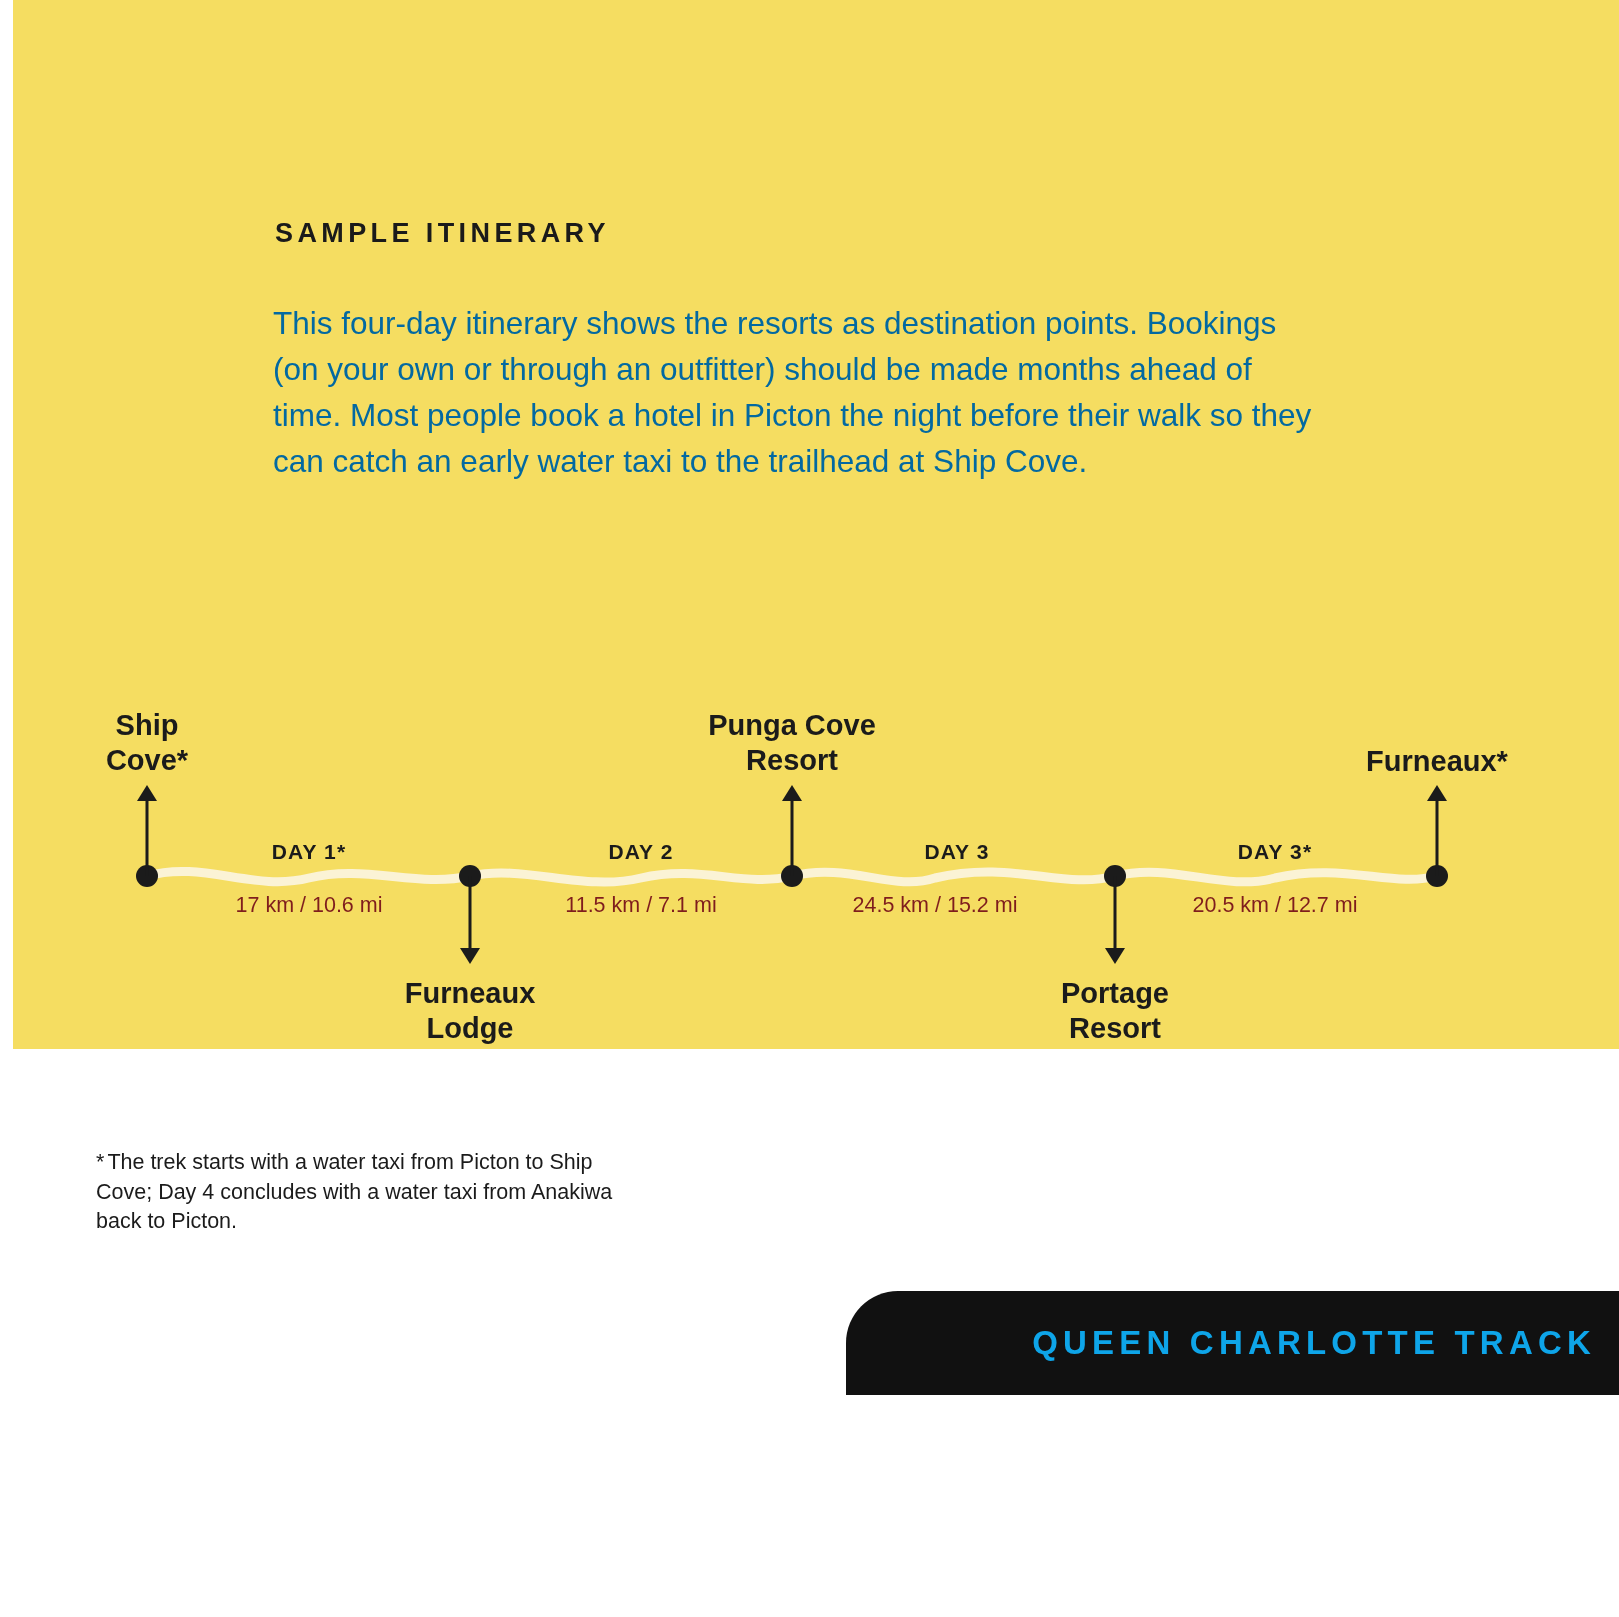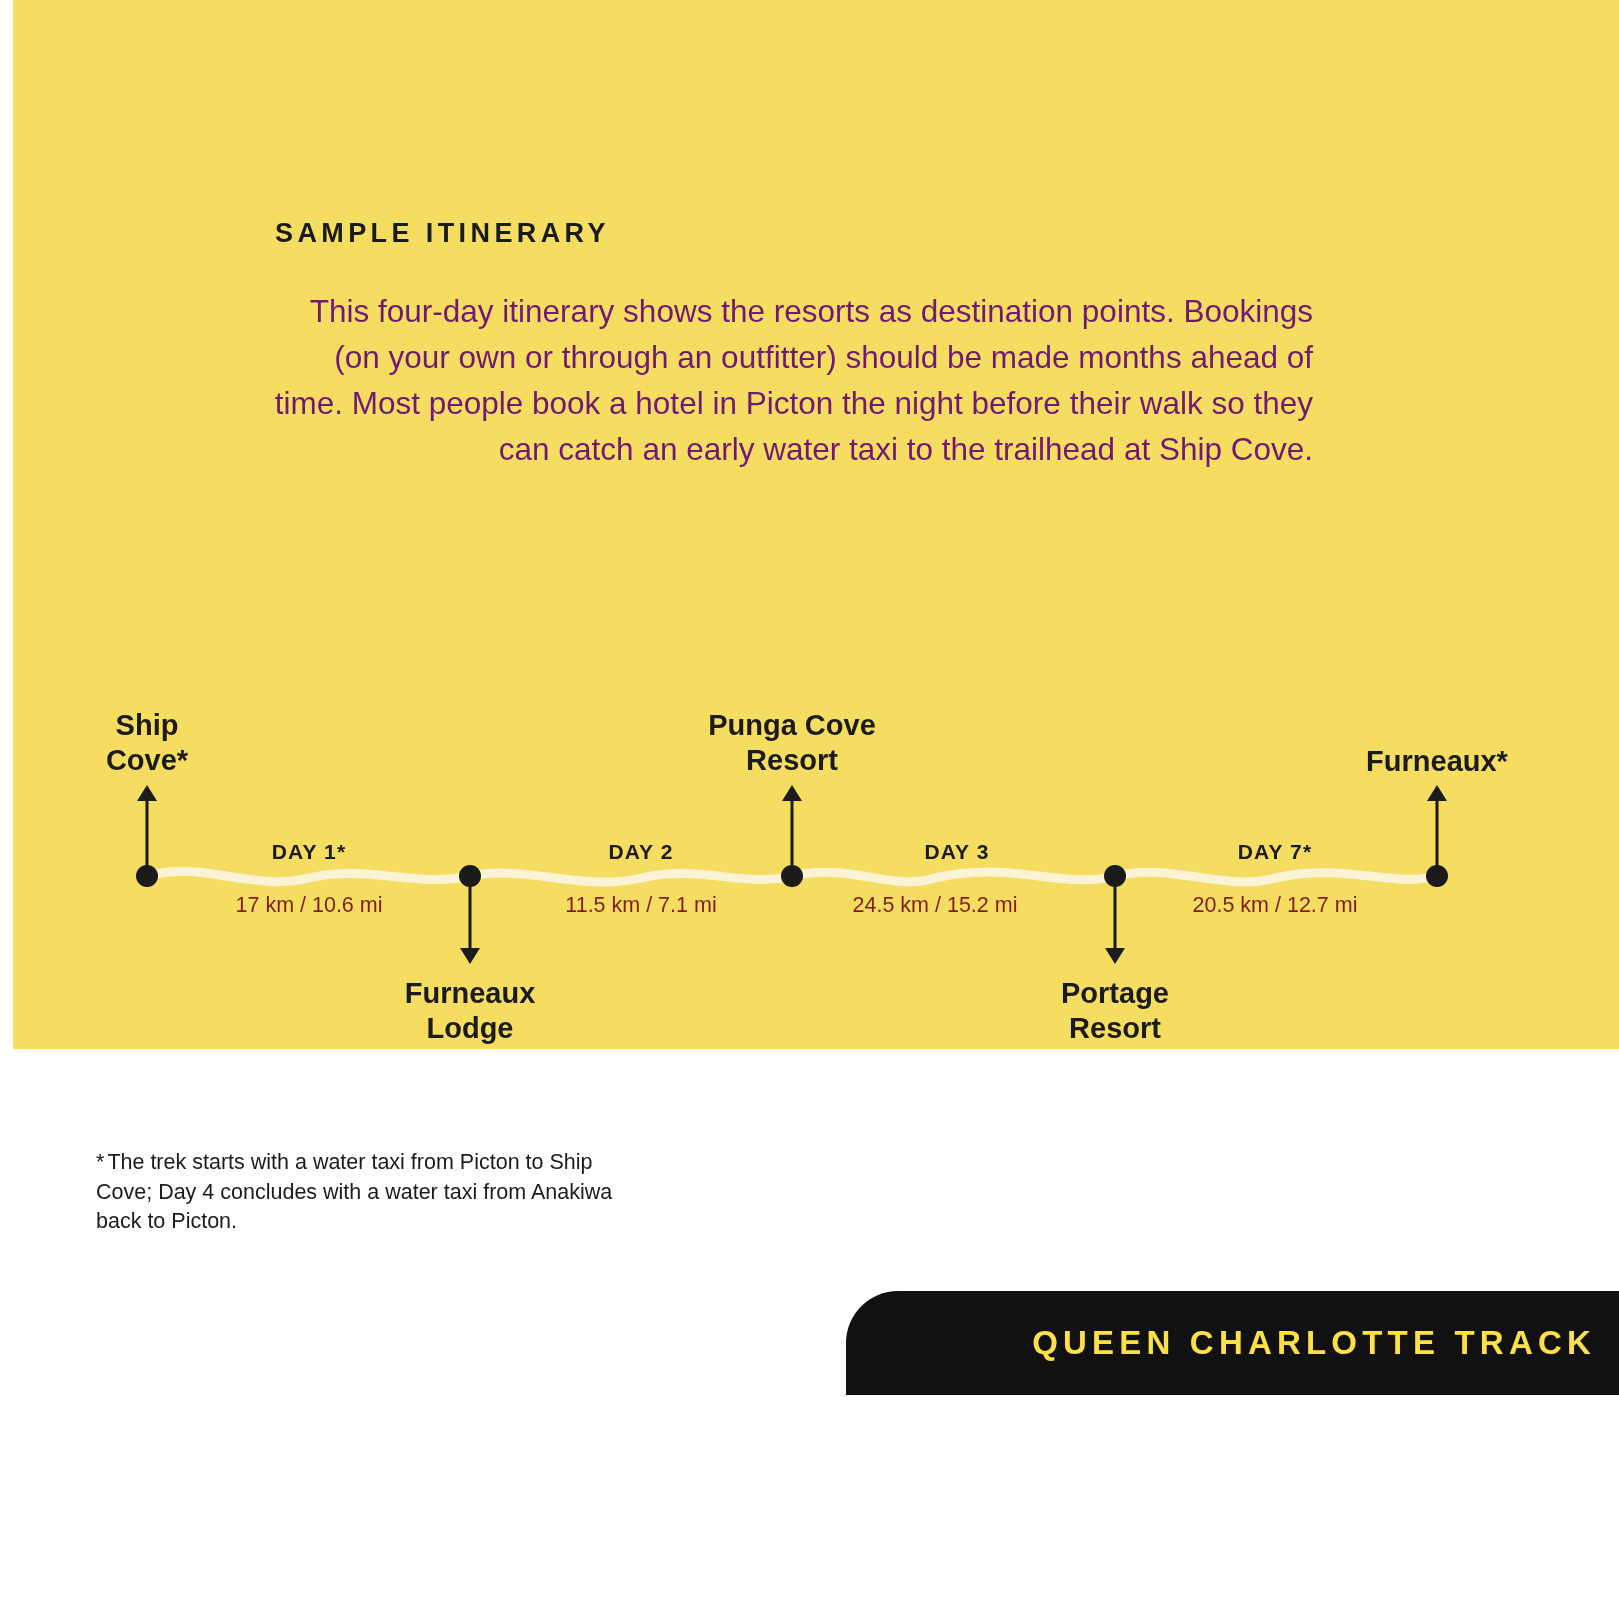--- a/index.html
+++ b/index.html
@@ -35,27 +35,26 @@
     left: 262px;
     top: 218px;
     font-size: 27px;
     font-weight: bold;
     letter-spacing: 4.4px;
     color: #1a1a1a;
   }
   .intro {
     position: absolute;
     left: 260px;
-    top: 288px;
+    top: 300px;
     width: 1040px;
     font-size: 31.5px;
     line-height: 46px;
-    color: #701a75;
+    color: #0369a1;
     font-weight: 400;
-    text-align: right;
   }
 
   
   .diagram {
     position: absolute;
     left: 0;
     top: 680px;
     width: 1619px;
     height: 420px;
   }
@@ -144,21 +143,21 @@
     height: 104px;
     background: #111111;
     border-top-left-radius: 52px;
     display: flex;
     align-items: center;
     justify-content: flex-end;
     box-sizing: border-box;
     padding-right: 36px;
   }
   .banner-text {
-    color: #fde047;
+    color: #0ea5e9;
     font-size: 33px;
     font-weight: bold;
     letter-spacing: 5.2px;
   }
 
   
   .footer {
     position: absolute;
     left: 0;
     top: 1395px;
@@ -215,21 +214,21 @@
 
       <div class="seg-day" style="left:296px; top:160px;">DAY 1*</div>
       <div class="seg-dist" style="left:296px; top:213px;">17 km / 10.6 mi</div>
 
       <div class="seg-day" style="left:628px; top:160px;">DAY 2</div>
       <div class="seg-dist" style="left:628px; top:213px;">11.5 km / 7.1 mi</div>
 
       <div class="seg-day" style="left:944px; top:160px;">DAY 3</div>
       <div class="seg-dist" style="left:922px; top:213px;">24.5 km / 15.2 mi</div>
 
-      <div class="seg-day" style="left:1262px; top:160px;">DAY 7*</div>
+      <div class="seg-day" style="left:1262px; top:160px;">DAY 3*</div>
       <div class="seg-dist" style="left:1262px; top:213px;">20.5 km / 12.7 mi</div>
 
     </div>
 
     <div class="footnote">
       <span class="fn-star">*</span><span>The trek starts with a water taxi from Picton to Ship Cove; Day 4 concludes with a water taxi from Anakiwa back to Picton.</span>
     </div>
 
     <div class="banner">
       <span class="banner-text">QUEEN CHARLOTTE TRACK</span>

